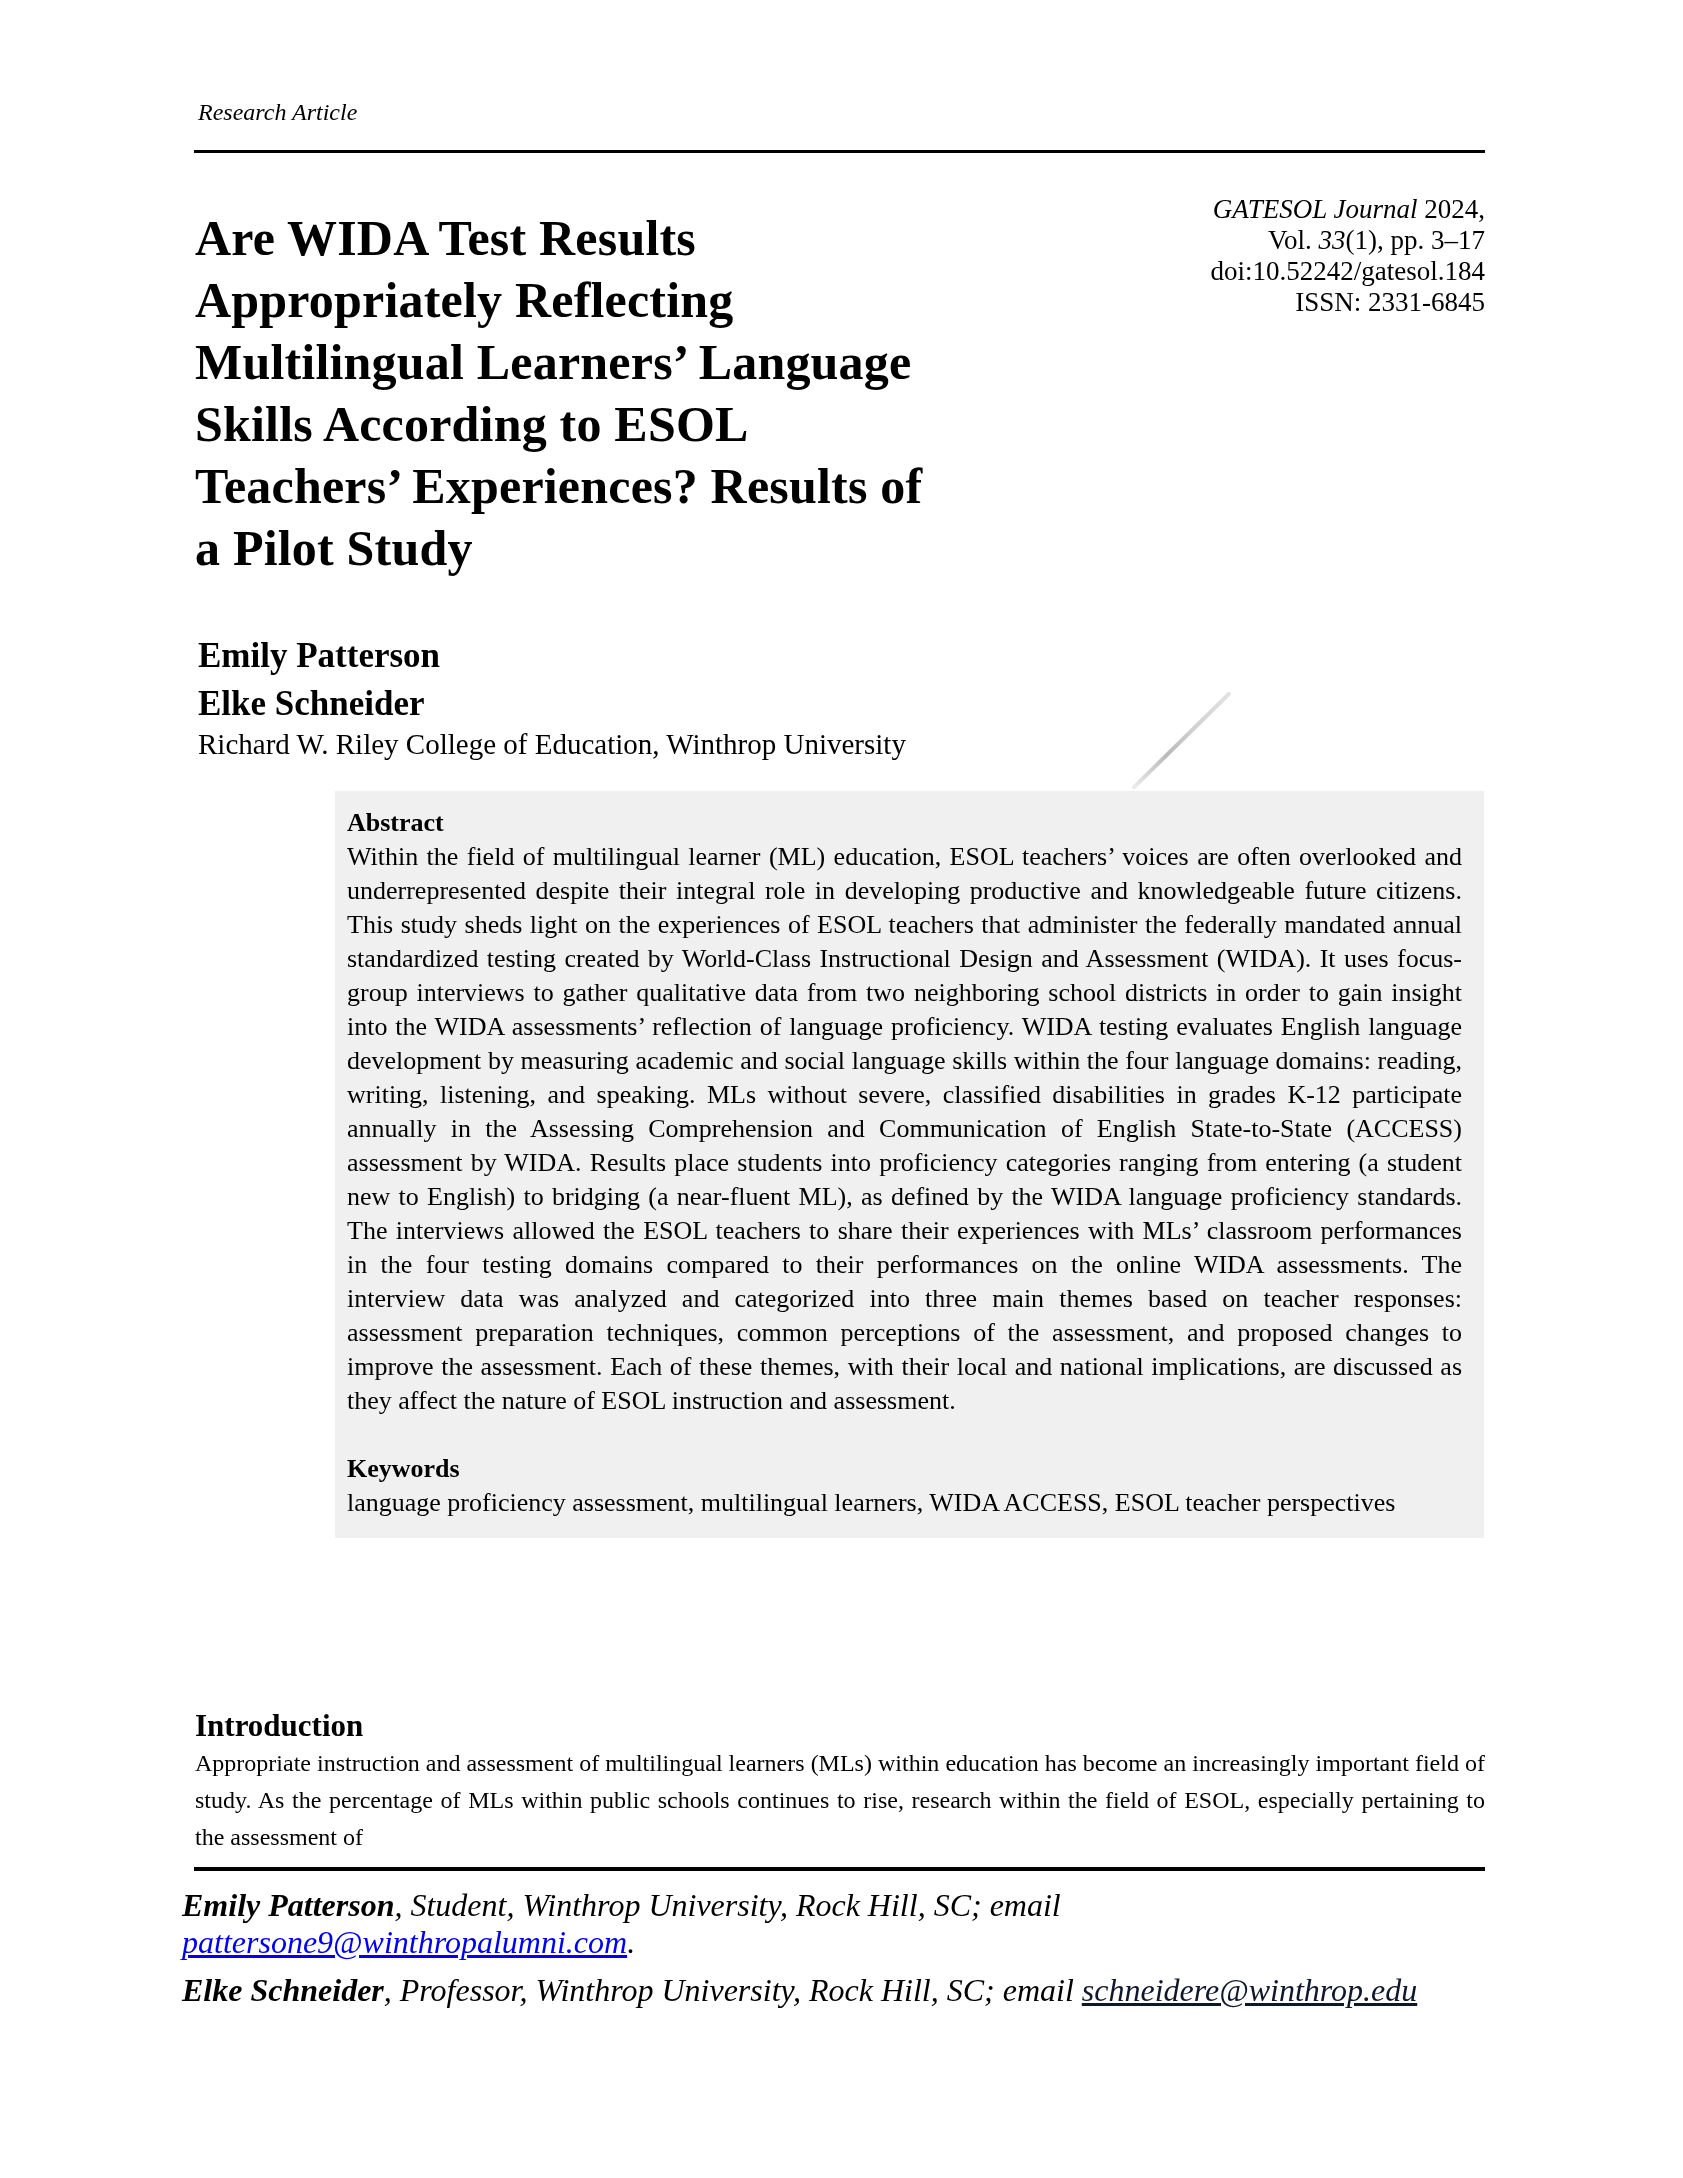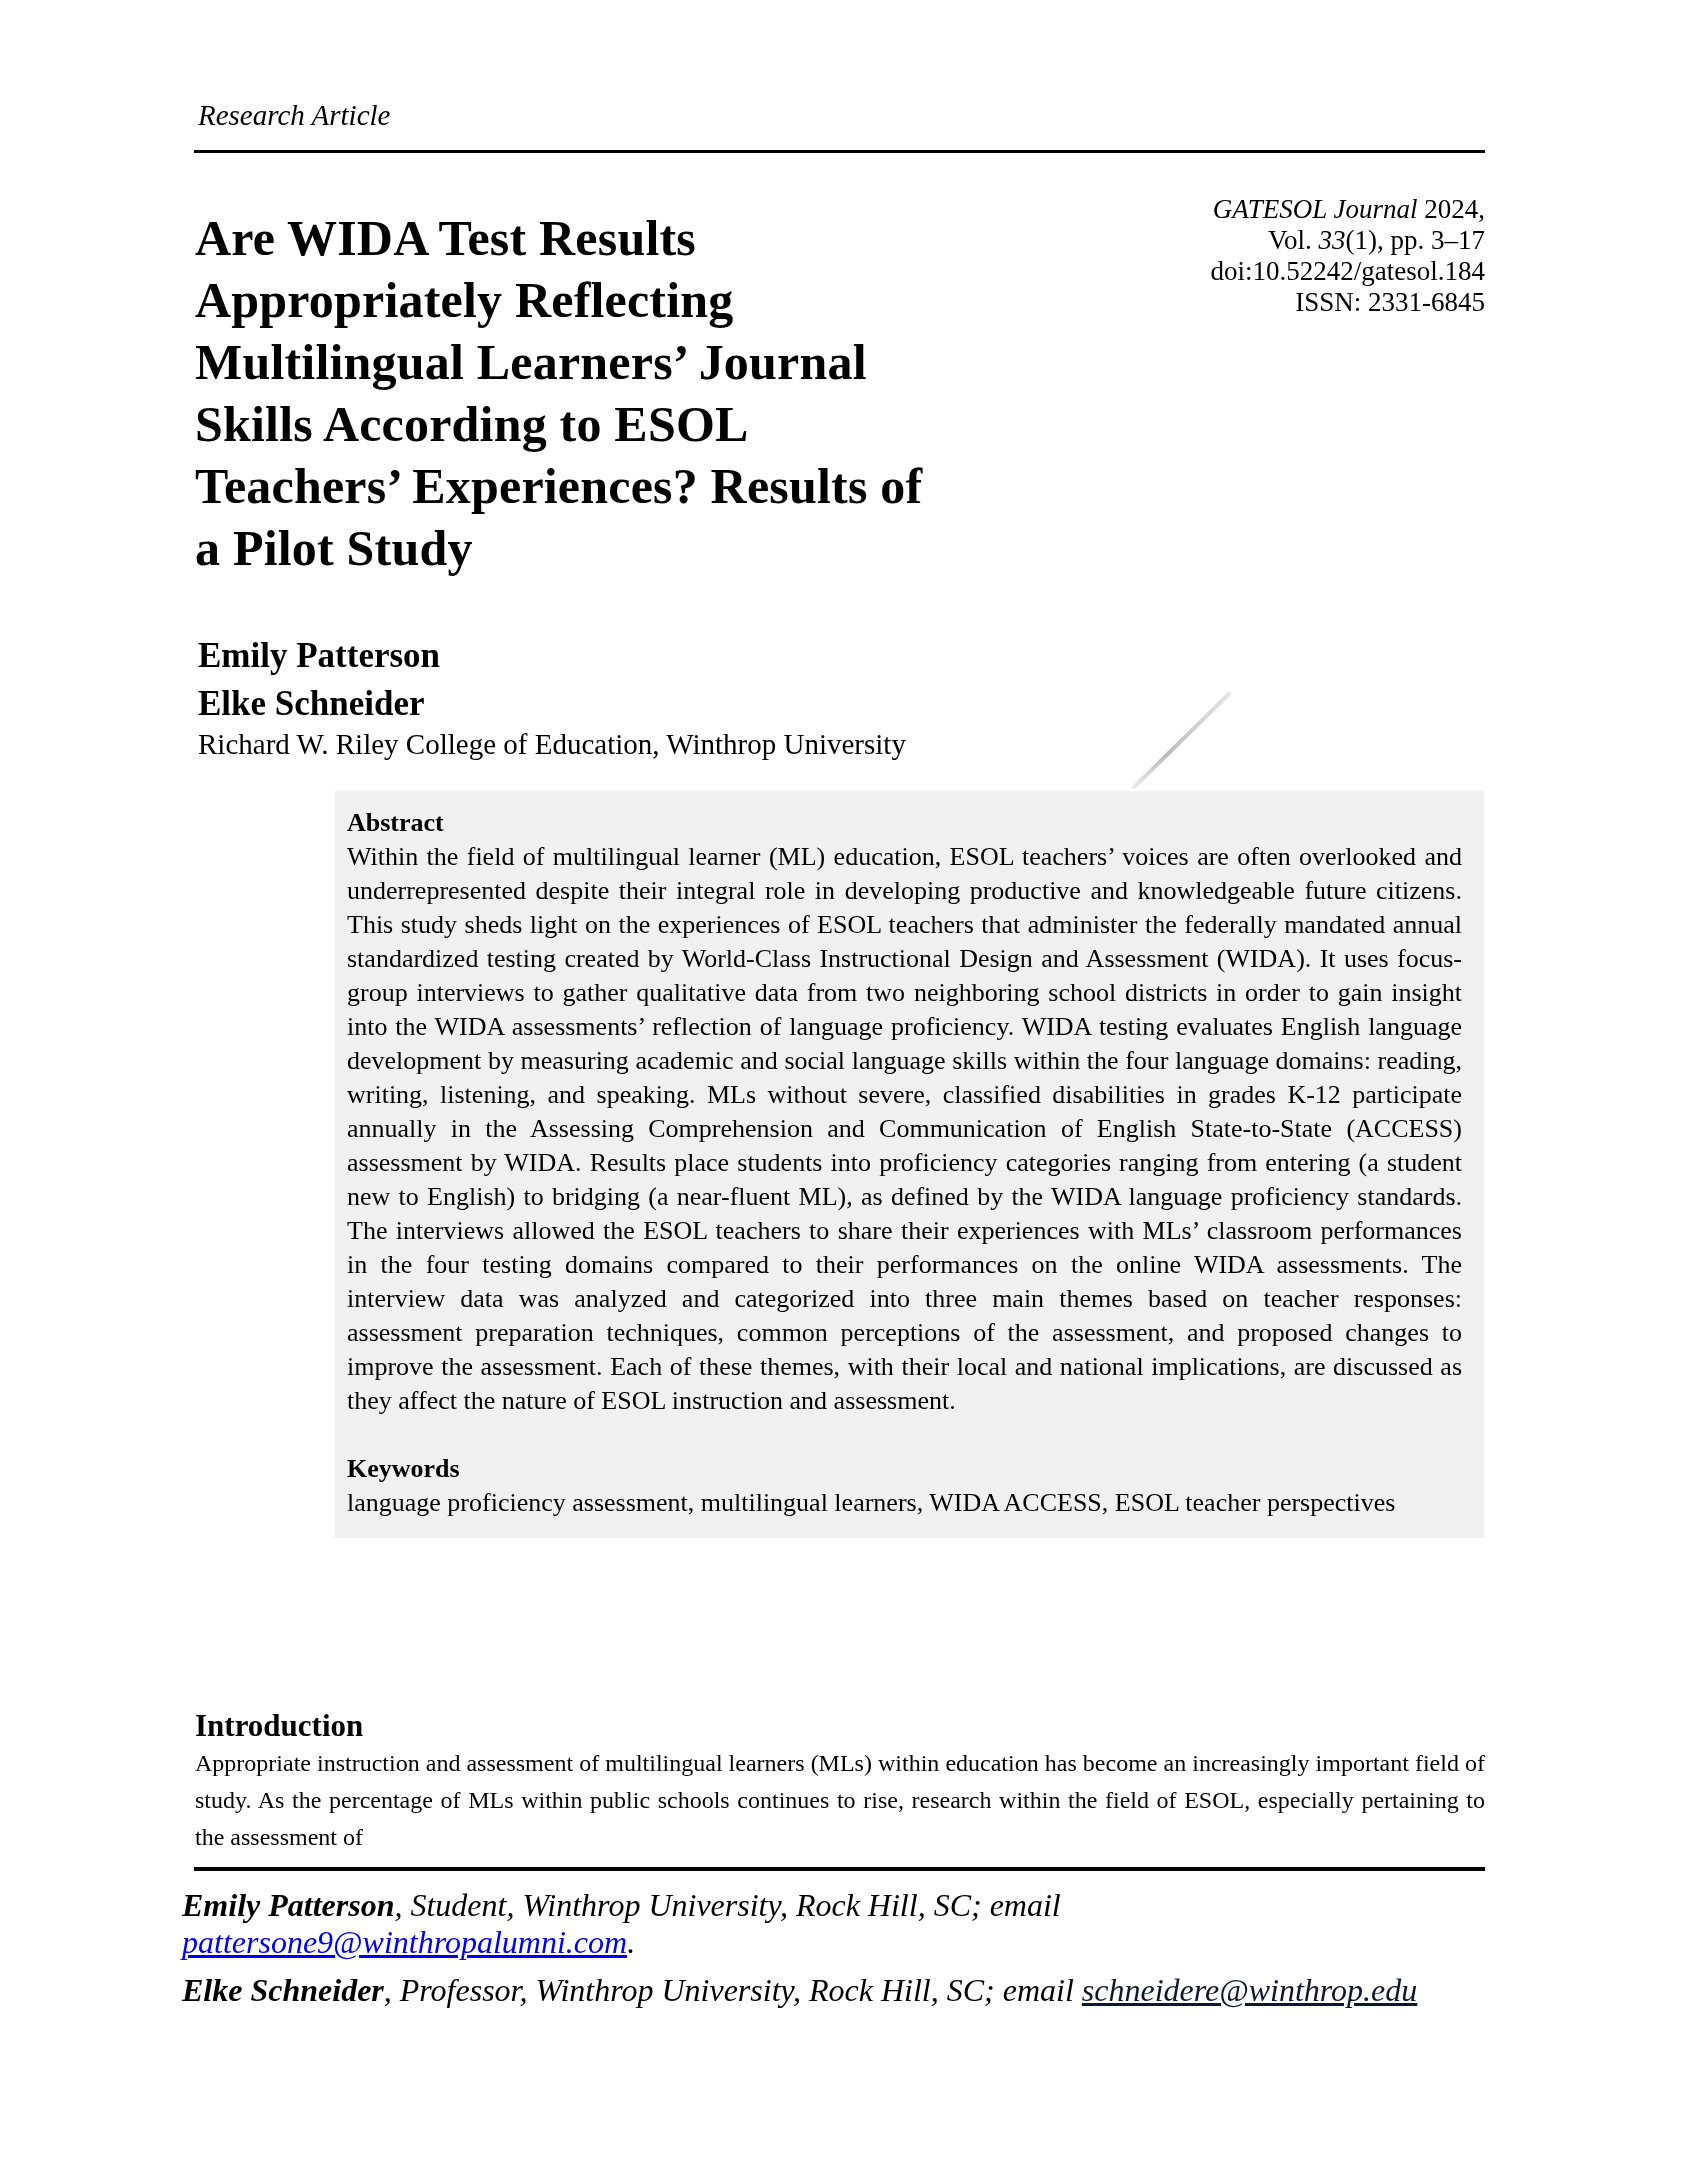--- a/index.html
+++ b/index.html
@@ -7,21 +7,21 @@
     width:1683px; height:2178px;
     background:#ffffff;
     font-family:"Liberation Serif", serif;
     color:#000000;
     position:relative;
   }
   .page { position:absolute; inset:0; }
 
   .article-type {
     position:absolute; left:198px; top:99px;
-    font-style:italic; font-size:29px;font-family:Liberation Serif, serif;
+    font-style:italic; font-size:24px;font-family:Liberation Serif, serif;
   }
   .rule { position:absolute; background:#000; }
   .rule-top { left:194px; top:150px; width:1291px; height:3px; }
   .rule-footer { left:194px; top:1867px; width:1291px; height:4px; }
 
   .title {
     position:absolute; left:195px; top:207px;
     font-size:50px; font-weight:bold; line-height:62px;
     letter-spacing:0.2px;
   }
@@ -78,21 +78,21 @@
 
 <div class="page">
 
   <div class="article-type">Research Article</div>
 
   <div class="rule rule-top"></div>
 
   <h1 class="title" style="margin:0;">
     <div>Are WIDA Test Results</div>
     <div>Appropriately Reflecting</div>
-    <div>Multilingual Learners’ Journal</div>
+    <div>Multilingual Learners’ Language</div>
     <div>Skills According to ESOL</div>
     <div>Teachers’ Experiences? Results of</div>
     <div>a Pilot Study</div>
   </h1>
 
   <div class="journal-info">
     <div><span class="it">GATESOL Journal</span><span> 2024,</span></div>
     <div><span>Vol. </span><span class="it">33</span><span>(1), pp. 3–17</span></div>
     <div>doi:10.52242/gatesol.184</div>
     <div>ISSN: 2331-6845</div>

